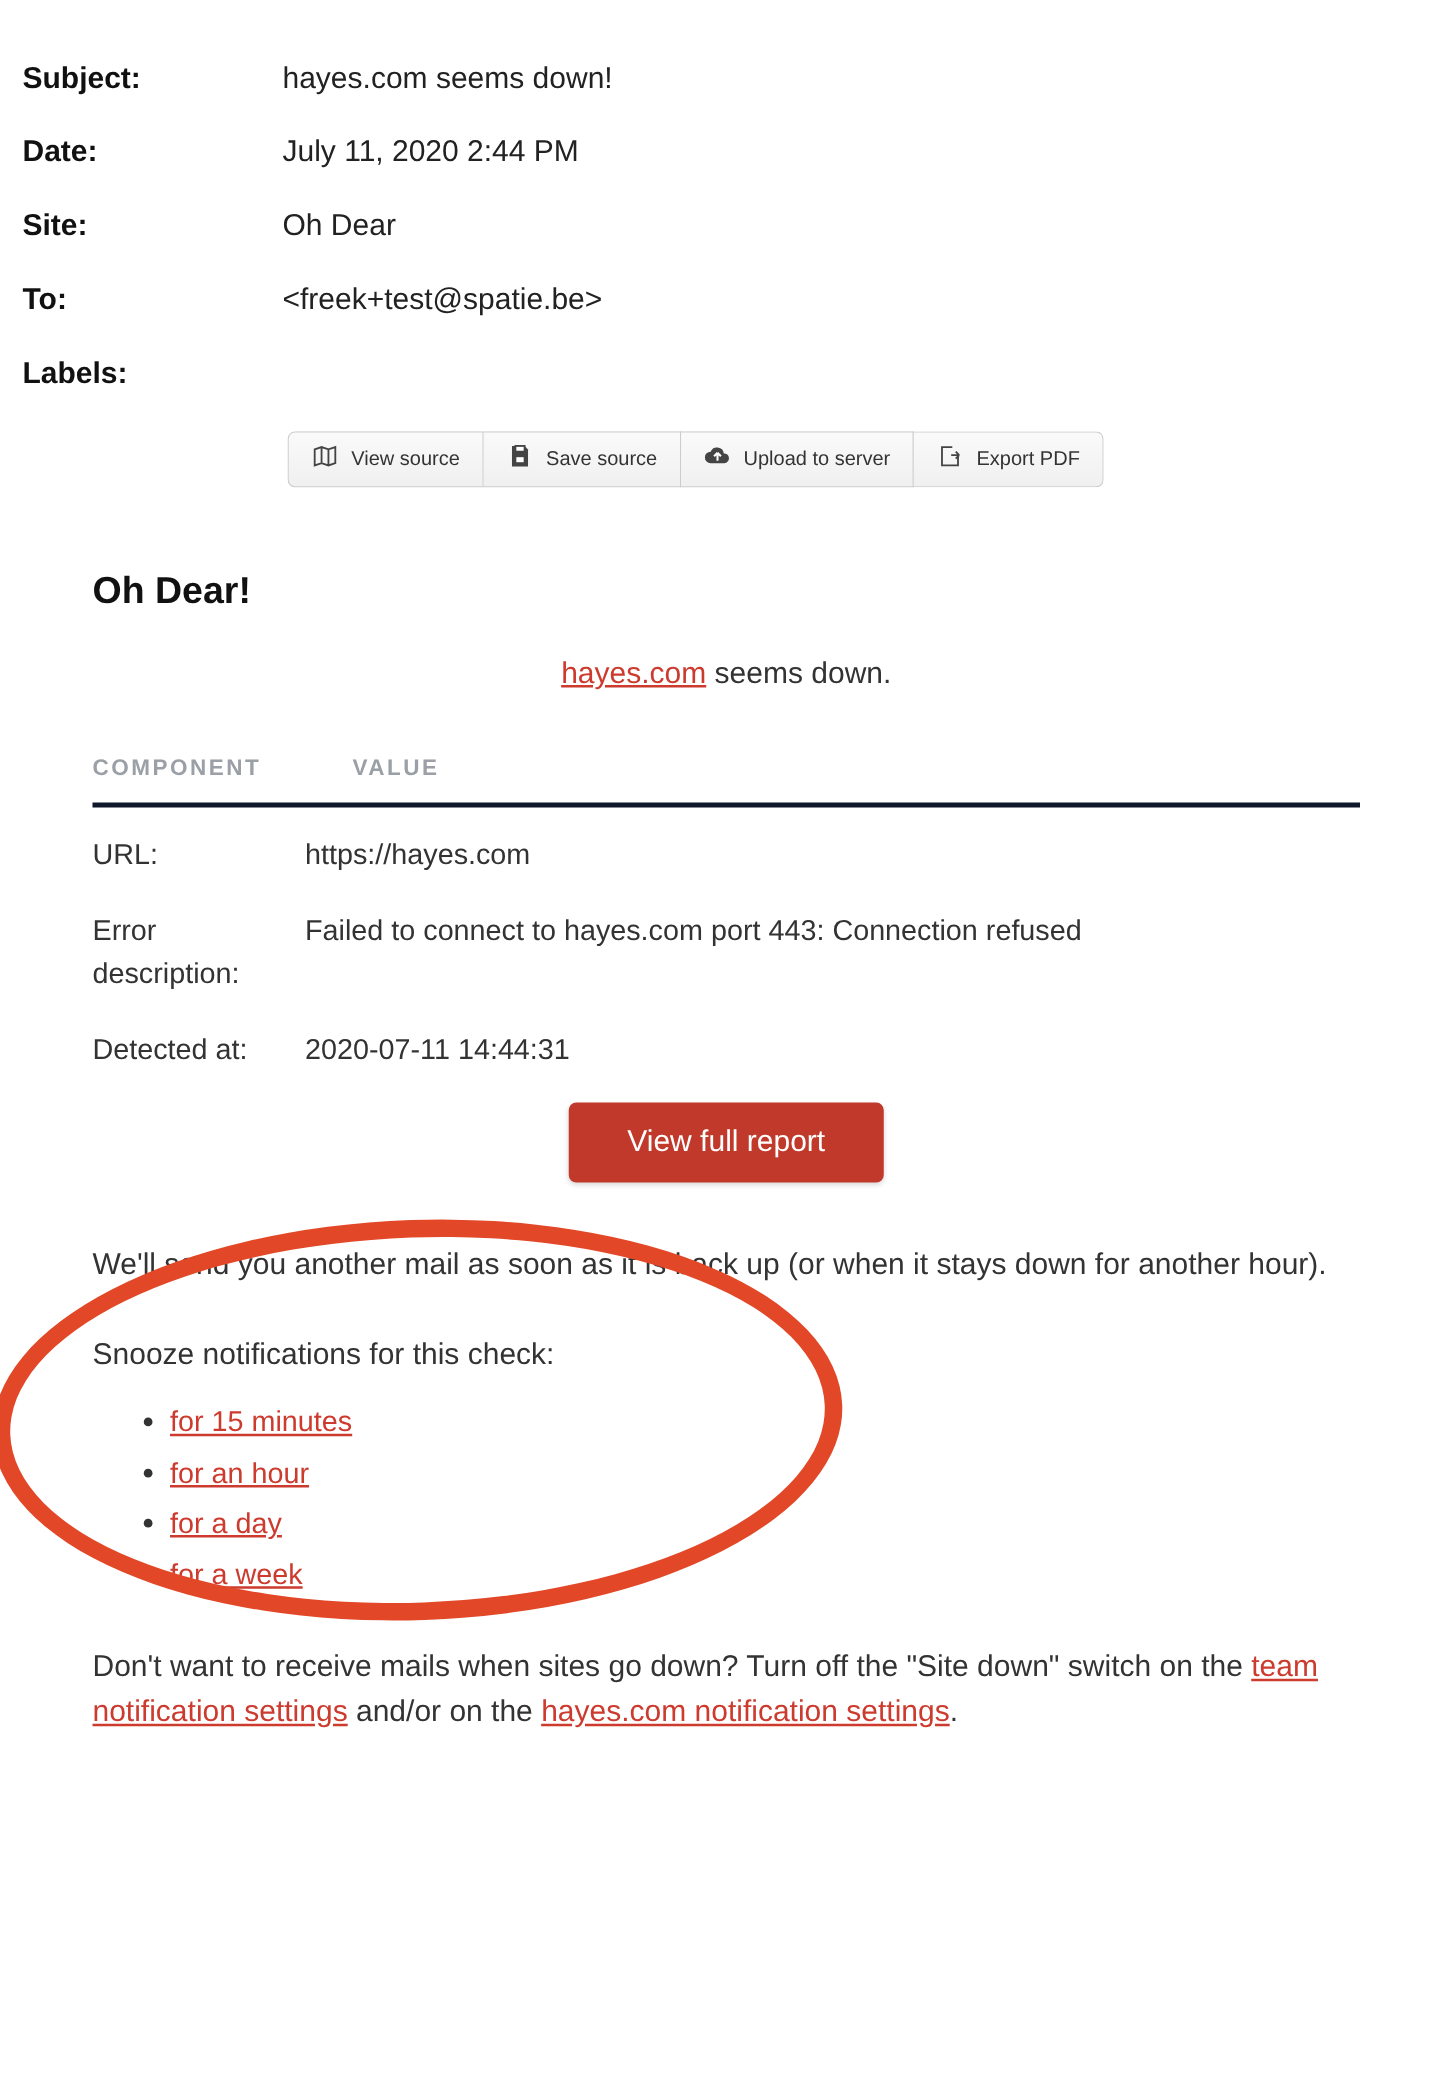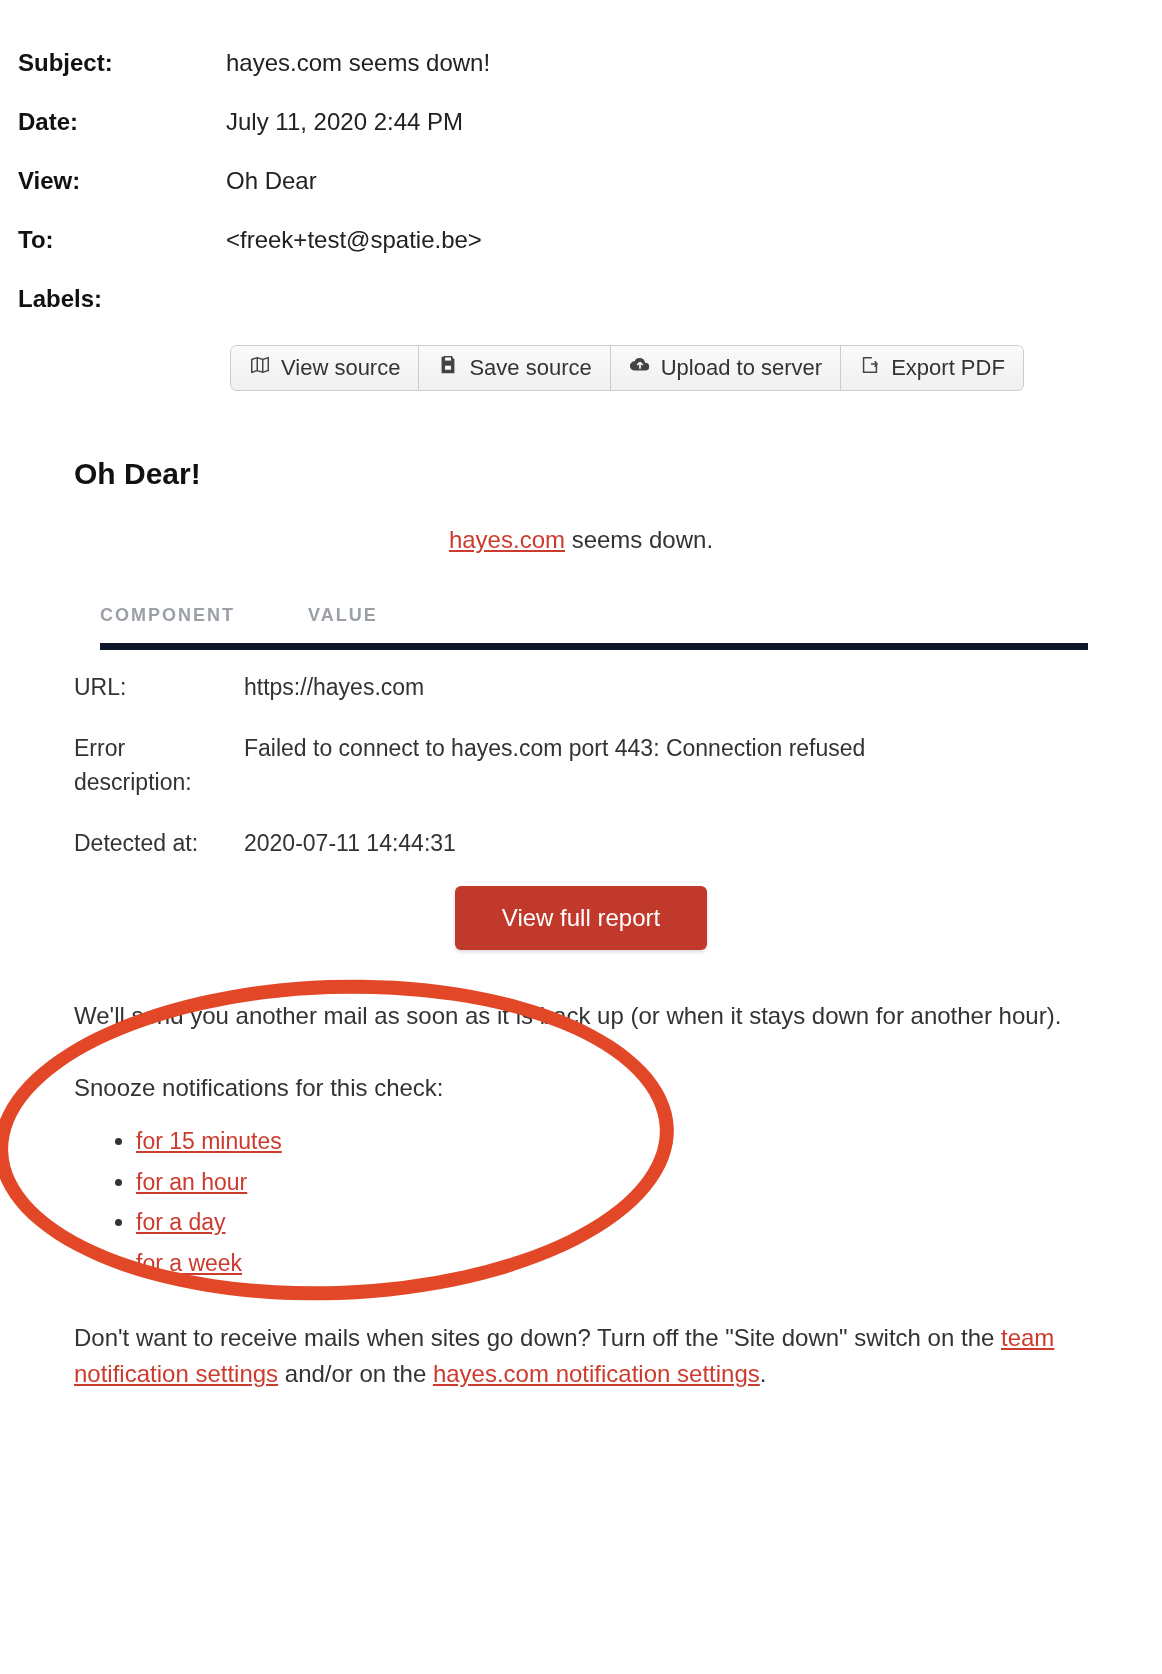--- a/index.html
+++ b/index.html
@@ -41,21 +41,21 @@
     margin-left: 212px;
     margin-top: 30px;
     border-radius: 6px;
     overflow: hidden;
     width: max-content;
   }
   .tbtn {
     display: flex;
     align-items: center;
     gap: 10px;
-    font-size: 22px;
+    font-size: 16px;
     color: #333;
     background: linear-gradient(#fafafa,#f0f0f0);
     border: 1px solid #ccc;
     padding: 8px 18px;
     cursor: pointer;
     user-select: none;
   }
   .tbtn + .tbtn { border-left: none; }
   .tbtn:first-child { border-radius: 6px 0 0 6px; }
   .tbtn:last-child { border-radius: 0 6px 6px 0; }
@@ -81,23 +81,22 @@
 
   
   .tbl-hdr {
     display: flex;
     gap: 38px;
     color: #9aa0a6;
     font-size: 18px;
     letter-spacing: 2px;
     font-weight: 600;
     padding-bottom: 14px;
-    border-bottom: 7px solid #0f172a;
+    border-bottom: 4px solid #0f172a;
     margin-bottom: 20px;
-    margin-left: 26px;
   }
   .tbl-hdr .col1 { width: 170px; }
   .trow {
     display: flex;
     gap: 0;
     margin-bottom: 26px;
     font-size: 23px;
     color: #333;
   }
   .trow .c1 { width: 170px; }
@@ -139,21 +138,21 @@
 
   <div class="hdr-row">
     <div class="hdr-label">Subject:</div>
     <div class="hdr-value">hayes.com seems down!</div>
   </div>
   <div class="hdr-row">
     <div class="hdr-label">Date:</div>
     <div class="hdr-value">July 11, 2020 2:44 PM</div>
   </div>
   <div class="hdr-row">
-    <div class="hdr-label">View:</div>
+    <div class="hdr-label">Site:</div>
     <div class="hdr-value">Oh Dear</div>
   </div>
   <div class="hdr-row">
     <div class="hdr-label">To:</div>
     <div class="hdr-value">&lt;freek+test@spatie.be&gt;</div>
   </div>
   <div class="hdr-row labels-row">
     <div class="hdr-label">Labels:</div>
     <div class="hdr-value"></div>
   </div>

